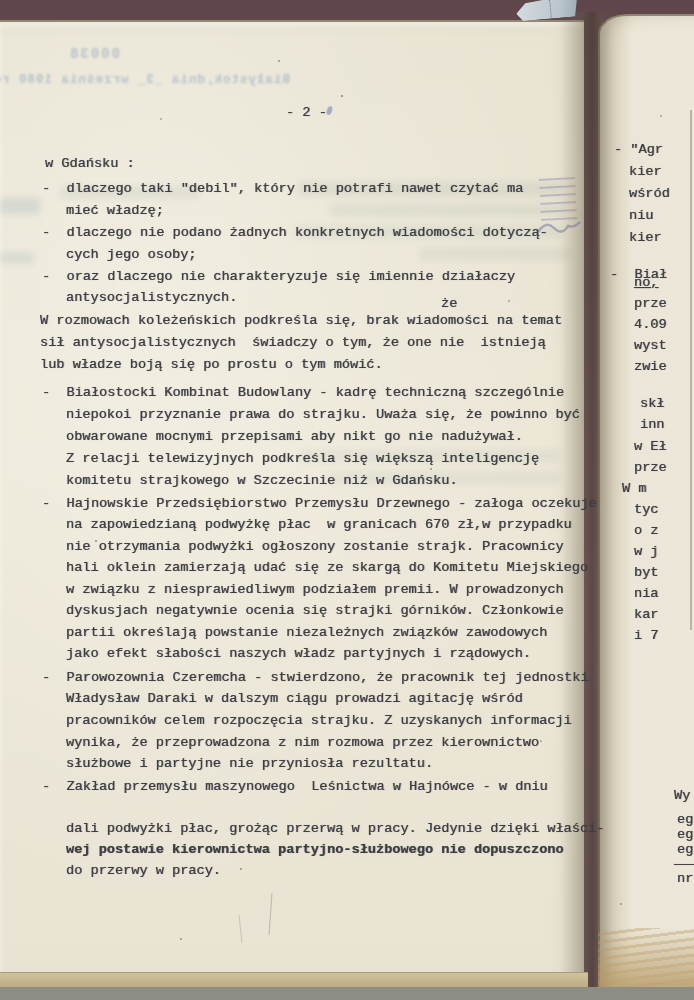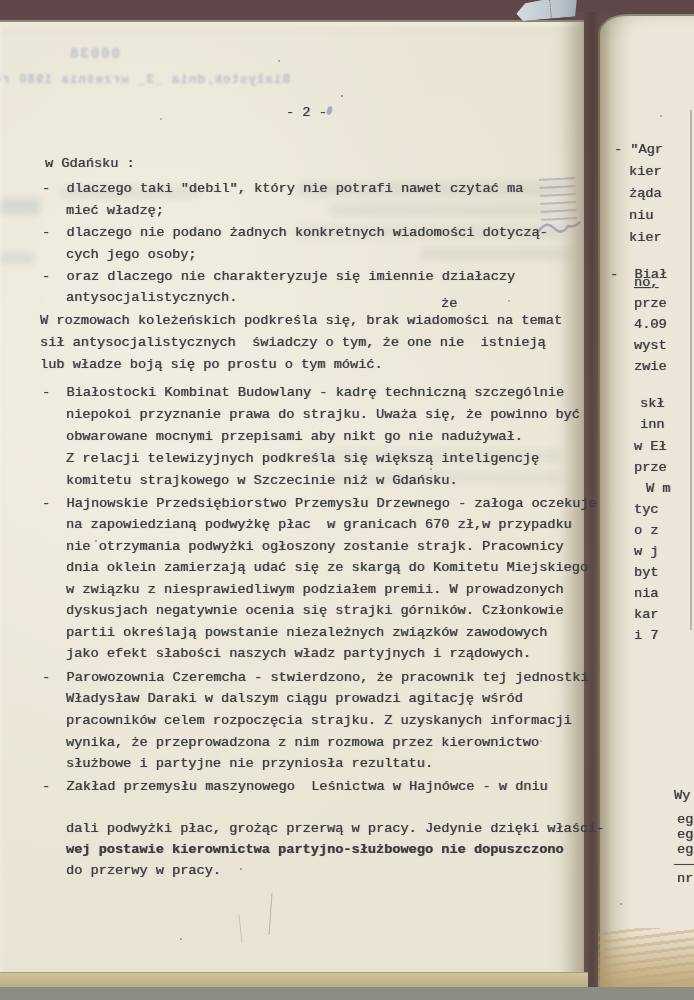--- a/index.html
+++ b/index.html
@@ -105,52 +105,52 @@
       <div class="tw" style="left: 40px; top: 336px;">sił antysocjalistycznych  świadczy o tym, że one nie  istnieją</div>
       <div class="tw" style="left: 40px; top: 358px;">lub władze boją się po prostu o tym mówić.</div>
       <div class="tw" style="left: 42px; top: 386px;">-  Białostocki Kombinat Budowlany - kadrę techniczną szczególnie</div>
       <div class="tw" style="left: 66px; top: 408px;">niepokoi przyznanie prawa do strajku. Uważa się, że powinno być</div>
       <div class="tw" style="left: 66px; top: 430px;">obwarowane mocnymi przepisami aby nikt go nie nadużywał.</div>
       <div class="tw" style="left: 66px; top: 452px;">Z relacji telewizyjnych podkreśla się większą inteligencję</div>
       <div class="tw" style="left: 66px; top: 474px;">komitetu strajkowego w Szczecinie niż w Gdańsku.</div>
       <div class="tw" style="left: 42px; top: 497px;">-  Hajnowskie Przedsiębiorstwo Przemysłu Drzewnego - załoga oczekuje</div>
       <div class="tw" style="left: 66px; top: 518px;">na zapowiedzianą podwyżkę płac  w granicach 670 zł,w przypadku</div>
       <div class="tw" style="left: 66px; top: 540px;">nie otrzymania podwyżki ogłoszony zostanie strajk. Pracownicy</div>
-      <div class="tw" style="left: 66px; top: 561px;">dnia oklein zamierzają udać się ze skargą do Komitetu Miejskiego</div>
+      <div class="tw" style="left: 66px; top: 561px;">hali oklein zamierzają udać się ze skargą do Komitetu Miejskiego</div>
       <div class="tw" style="left: 66px; top: 583px;">w związku z niesprawiedliwym podziałem premii. W prowadzonych</div>
       <div class="tw" style="left: 66px; top: 604px;">dyskusjach negatywnie ocenia się strajki górników. Członkowie</div>
       <div class="tw" style="left: 66px; top: 626px;">partii określają powstanie niezależnych związków zawodowych</div>
       <div class="tw" style="left: 66px; top: 647px;">jako efekt słabości naszych władz partyjnych i rządowych.</div>
       <div class="tw" style="left: 42px; top: 671px;">-  Parowozownia Czeremcha - stwierdzono, że pracownik tej jednostki</div>
       <div class="tw" style="left: 66px; top: 692px;">Władysław Daraki w dalszym ciągu prowadzi agitację wśród</div>
       <div class="tw" style="left: 66px; top: 714px;">pracowników celem rozpoczęcia strajku. Z uzyskanych informacji</div>
       <div class="tw" style="left: 66px; top: 736px;">wynika, że przeprowadzona z nim rozmowa przez kierownictwo</div>
       <div class="tw" style="left: 66px; top: 757px;">służbowe i partyjne nie przyniosła rezultatu.</div>
       <div class="tw" style="left: 42px; top: 780px;">-  Zakład przemysłu maszynowego  Leśnictwa w Hajnówce - w dniu</div>
       <div class="tw" style="left: 66px; top: 822px;">dali podwyżki płac, grożąc przerwą w pracy. Jedynie dzięki właści-</div>
       <div class="tw" style="left: 66px; top: 843px; font-weight: bold;">wej postawie kierownictwa partyjno-służbowego nie dopuszczono</div>
       <div class="tw" style="left: 66px; top: 864px;">do przerwy w pracy.</div>
     </div>
   <div class="layer" id="next-page-text-layer">
       <div class="tw" style="left: 614px; top: 143px;">- "Agr</div>
       <div class="tw" style="left: 629px; top: 165px;">kier</div>
-      <div class="tw" style="left: 629px; top: 187px;">żąda</div>
+      <div class="tw" style="left: 629px; top: 187px;">wśród</div>
       <div class="tw" style="left: 629px; top: 209px;">niu</div>
       <div class="tw" style="left: 629px; top: 231px;">kier</div>
       <div class="tw" style="left: 610px; top: 268px;">-  Biał</div>
       <div class="tw" style="left: 634px; top: 276px; text-decoration: underline;">no,</div>
       <div class="tw" style="left: 634px; top: 297px;">prze</div>
       <div class="tw" style="left: 634px; top: 318px;">4.09</div>
       <div class="tw" style="left: 634px; top: 339px;">wyst</div>
       <div class="tw" style="left: 634px; top: 360px;">zwie</div>
       <div class="tw" style="left: 640px; top: 397px;">skł</div>
       <div class="tw" style="left: 640px; top: 418px;">inn</div>
       <div class="tw" style="left: 634px; top: 440px;">w Eł</div>
       <div class="tw" style="left: 634px; top: 461px;">prze</div>
-      <div class="tw" style="left: 646px; top: 482px; text-align: center;">W m</div>
+      <div class="tw" style="left: 622px; top: 482px; text-align: center;">W m</div>
       <div class="tw" style="left: 634px; top: 503px;">tyc</div>
       <div class="tw" style="left: 634px; top: 524px;">o z</div>
       <div class="tw" style="left: 634px; top: 545px;">w j</div>
       <div class="tw" style="left: 634px; top: 566px;">byt</div>
       <div class="tw" style="left: 634px; top: 587px;">nia</div>
       <div class="tw" style="left: 634px; top: 608px;">kar</div>
       <div class="tw" style="left: 634px; top: 629px;">i 7</div>
       <div class="tw ul" style="left: 674px; top: 789px;">Wy</div>
       <div class="tw" style="left: 677px; top: 813px;">eg</div>
       <div class="tw" style="left: 677px; top: 828px;">eg</div>

